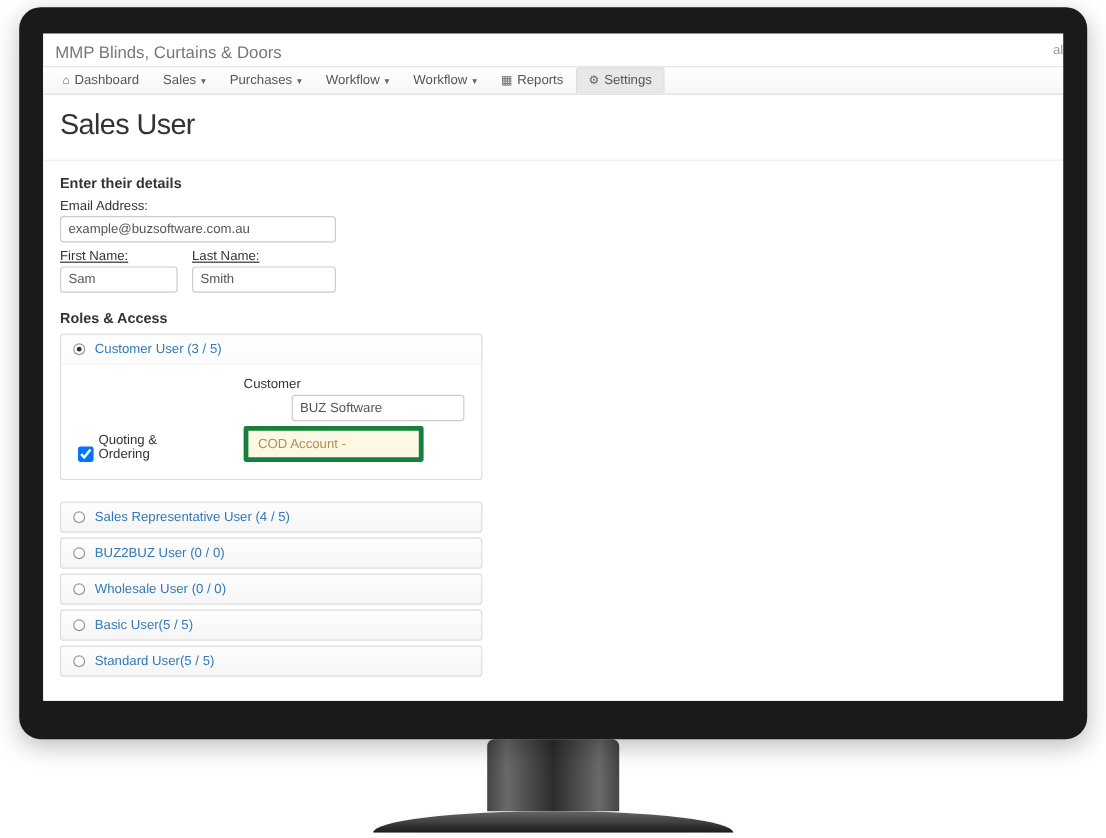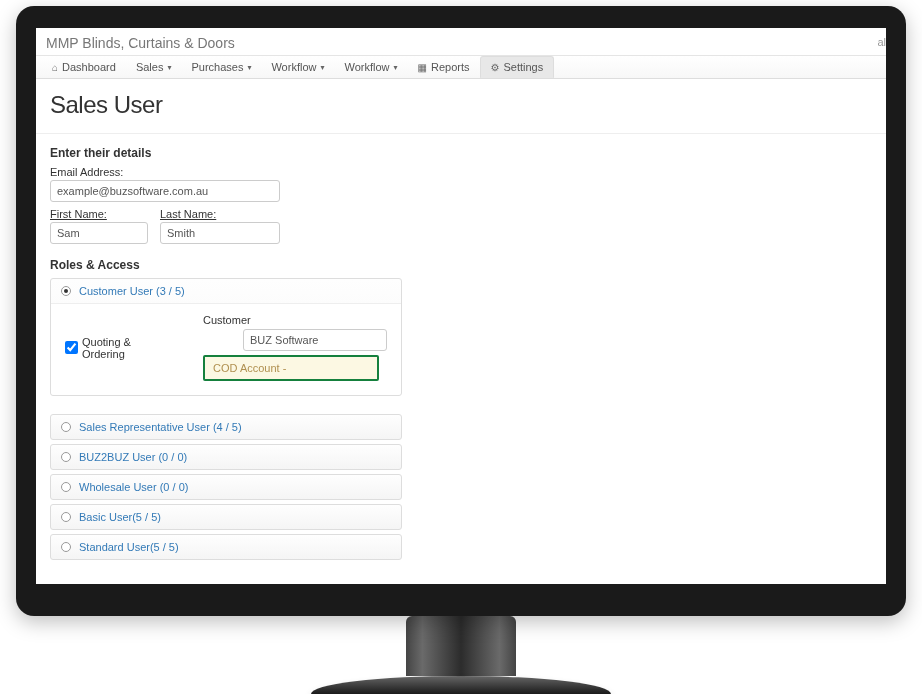--- a/index.html
+++ b/index.html
@@ -112,32 +112,32 @@
     content: ""; width: 4px; height: 4px; background: #333; border-radius: 50%;
   }
   .panel-body {
     background: #fff;
     border-top: 1px solid #eee;
     padding: 10px 14px 14px 14px;
     border-bottom-left-radius: 3px;
     border-bottom-right-radius: 3px;
   }
   .body-row { display: flex; gap: 30px; }
-  .qo-col { font-size: 11px; color: #333; display: flex; align-items: center; gap: 4px; }
+  .qo-col { font-size: 11px; color: #333; display: flex; align-items: flex-end; gap: 4px; }
   .cust-col { flex: 1; }
   .cust-label { font-size: 11px; margin-bottom: 3px; display: block; }
   .cust-input { width: 144px; margin-left: 40px; }
   .suggestion-box {
     margin-top: 4px;
-    width: 176px;
+    width: 150px;
     padding: 5px 8px;
     font-size: 11px;
     color: #b09050;
     background: #fcf8e3;
-    border: 2px solid #15803d;
+    border: 4px solid #15803d;
     border-radius: 2px;
   }
 </style>
 </head>
 <body>
 
 <div class="monitor">
   <div class="monitor-bezel">
     <div class="monitor-screen">
       <div class="app">

